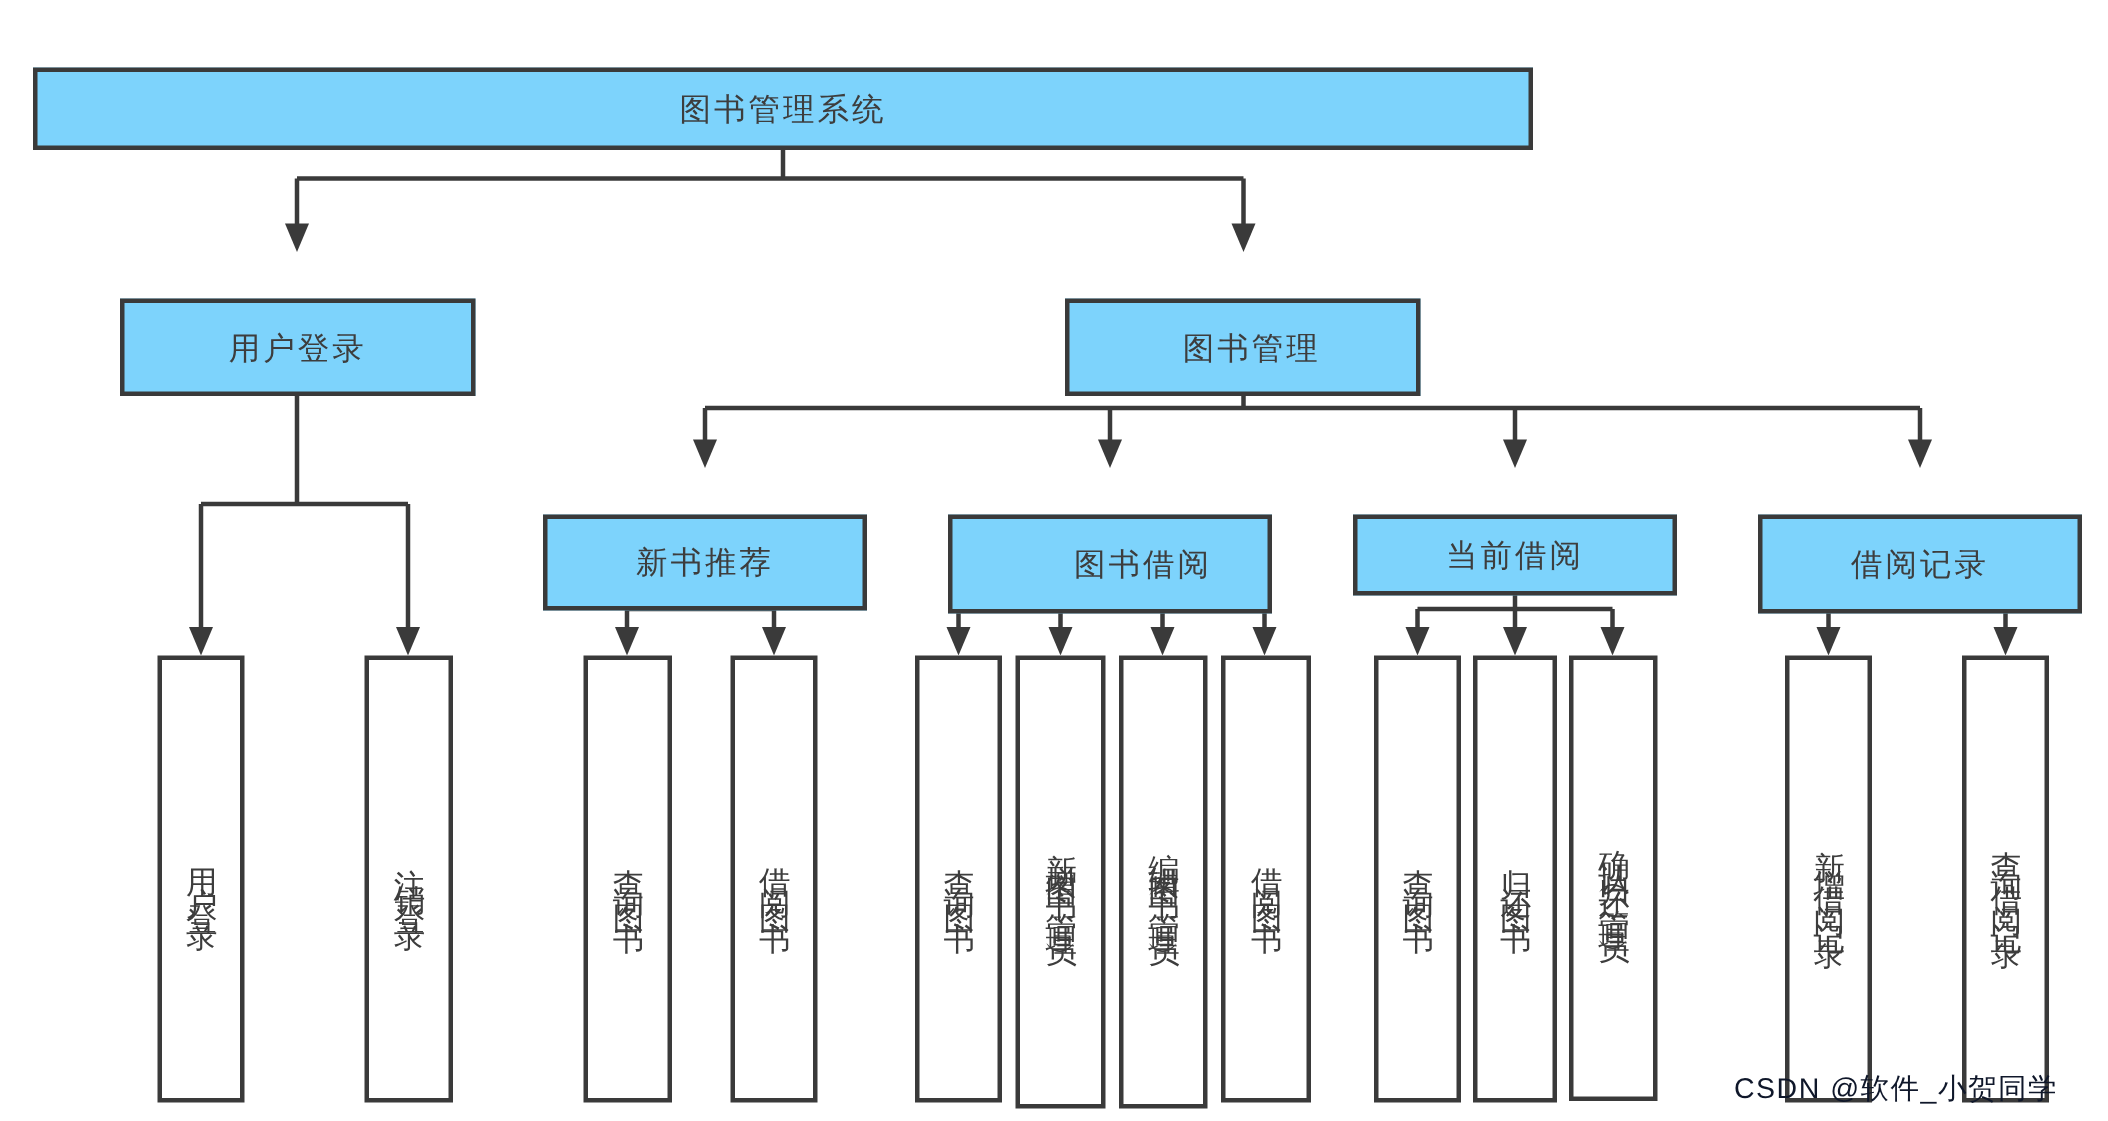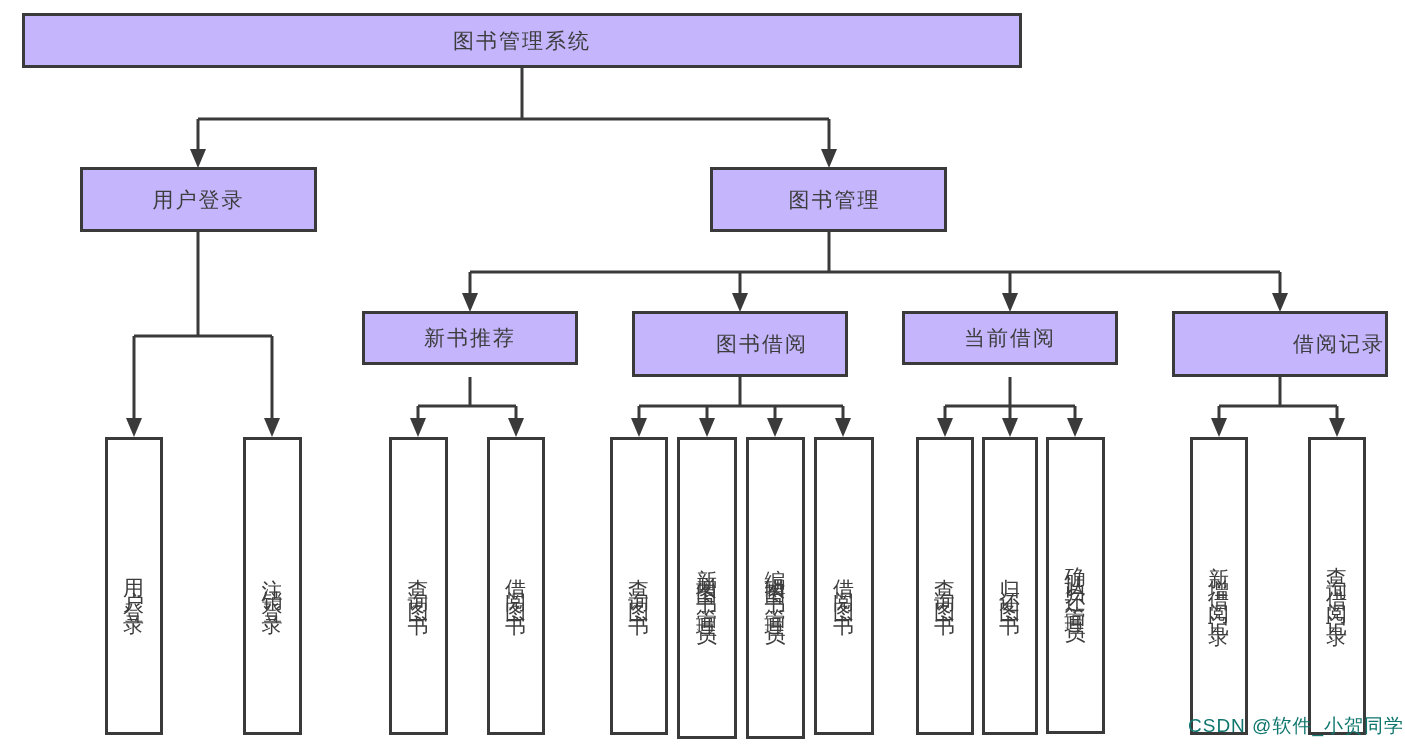--- a/index.html
+++ b/index.html
@@ -19,25 +19,26 @@
     position: absolute;
     left: 0;
     top: 0;
     width: 1405px;
     height: 747px;
   }
   .node {
     position: absolute;
     box-sizing: border-box;
     border: 3px solid #3a3a3a;
-    background: #c4b5fd;
+    background: #7dd3fc;
     display: flex;
     align-items: center;
     justify-content: center;
     color: #3d3d3d;
+    margin-top: 32px;
   }
   .node .hlabel {
     font-size: 21px;
     letter-spacing: 2px;
     white-space: nowrap;
     color: #3d3d3d;
   }
   .leaf {
     position: absolute;
     box-sizing: border-box;
@@ -54,24 +55,24 @@
     letter-spacing: 12px;
     line-height: 1;
     color: #3d3d3d;
     white-space: nowrap;
   }
   .leaf .vlabel.long {
     letter-spacing: 8px;
   }
   .watermark {
     position: absolute;
-    left: 1188px;
+    left: 1156px;
     top: 713px;
     font-size: 19px;
-    color: #0f766e;
+    color: #0f172a;
     letter-spacing: 1px;
     white-space: nowrap;
   }
 </style>
 </head>
 <body>
 
 <div class="canvas">
 
   <svg class="connectors" viewBox="0 0 1405 747" xmlns="http://www.w3.org/2000/svg">
@@ -147,30 +148,30 @@
     <span class="hlabel">图书管理系统</span>
   </div>
 
   <div class="node" style="left:80px; top:167px; width:237px; height:65px;">
     <span class="hlabel">用户登录</span>
   </div>
   <div class="node" style="left:710px; top:167px; width:237px; height:65px;padding-left:12px;">
     <span class="hlabel">图书管理</span>
   </div>
 
-  <div class="node" style="left:362px; top:311px; width:216px; height:54px;">
+  <div class="node" style="left:362px; top:311px; width:216px; height:64px;">
     <span class="hlabel">新书推荐</span>
   </div>
   <div class="node" style="left:632px; top:311px; width:216px; height:66px;padding-left:44px;">
     <span class="hlabel">图书借阅</span>
   </div>
   <div class="node" style="left:902px; top:311px; width:216px; height:54px;">
     <span class="hlabel">当前借阅</span>
   </div>
-  <div class="node" style="left:1172px; top:311px; width:216px; height:66px;justify-content:flex-end;">
+  <div class="node" style="left:1172px; top:311px; width:216px; height:66px;">
     <span class="hlabel">借阅记录</span>
   </div>
 
   <div class="leaf" style="left:105px; top:437px; width:58px; height:298px;">
     <span class="vlabel">用户登录</span>
   </div>
   <div class="leaf" style="left:243px; top:437px; width:59px; height:298px;">
     <span class="vlabel">注销登录</span>
   </div>
 

